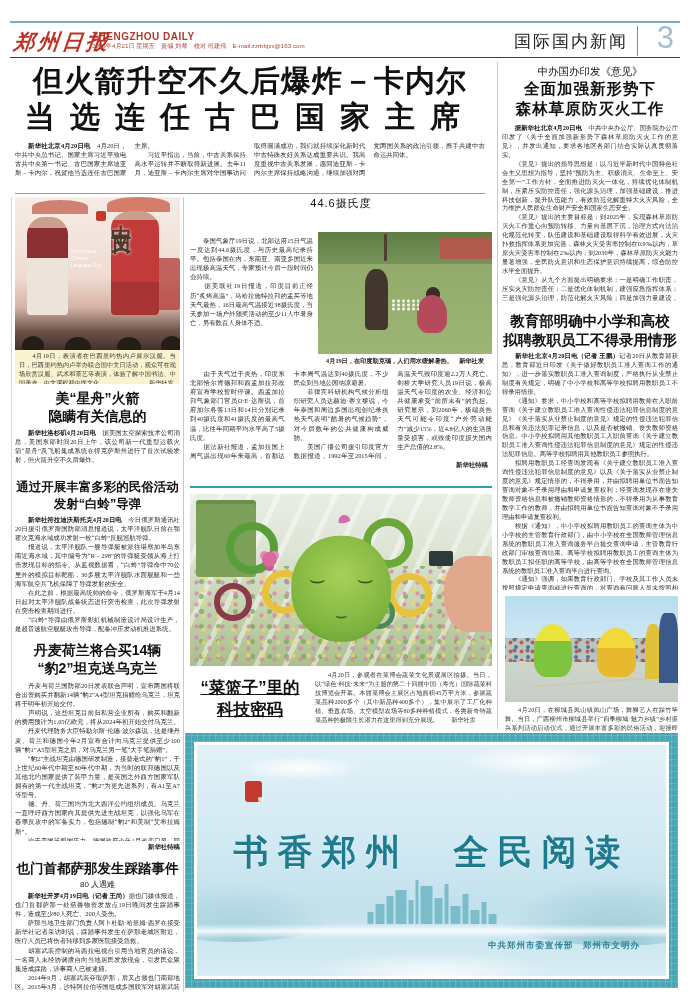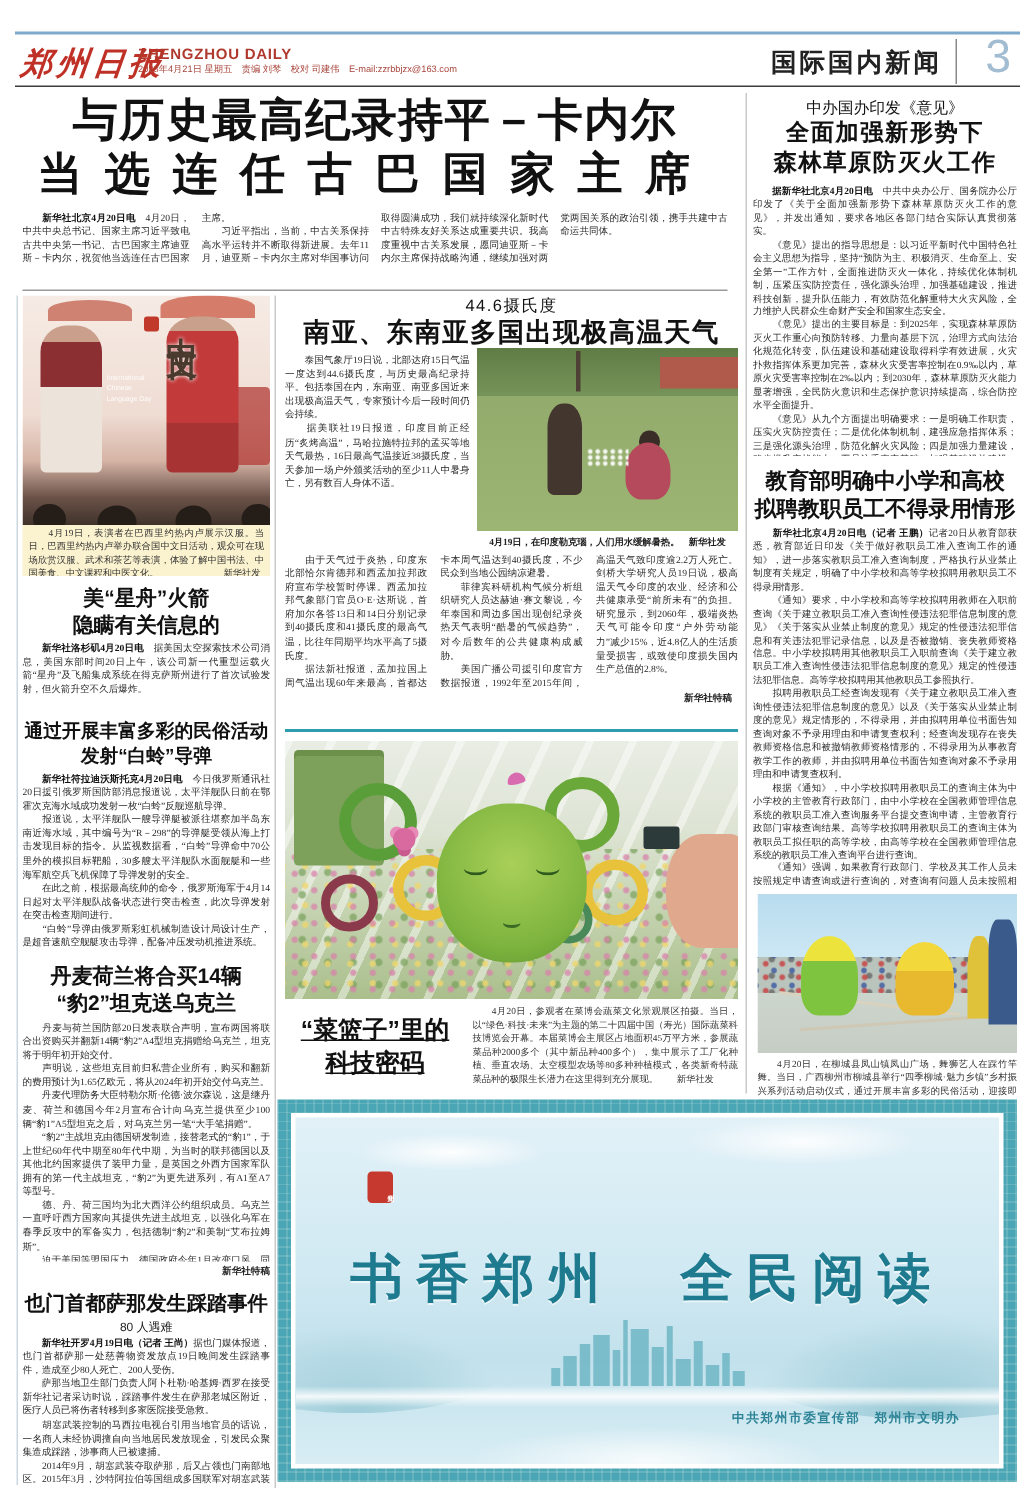--- a/index.html
+++ b/index.html
@@ -15,21 +15,21 @@
            font-family:"Liberation Serif",serif;overflow:hidden;}
   .vdiv{width:1px;background:#c9c9c9;}
   .hrule{height:1px;background:#9a9a9a;}
 
   
   .top-rule{left:10px;top:21px;width:670px;height:2px;background:#7fa9cc;}
   .masthead-cn{left:14px;top:28px;font-size:21px;font-weight:bold;font-style:italic;
                color:#bf3126;letter-spacing:3px;font-family:"Liberation Serif",serif;transform:skewX(-6deg);}
   .masthead-en{left:92px;top:31px;font-size:10px;font-weight:bold;color:#b0392e;letter-spacing:.5px;}
   .dateline{left:92px;top:42px;font-size:6.2px;color:#a8463c;}
-  .section-title{right:62px;top:30px;font-size:17px;color:#222;letter-spacing:2px;font-weight:700;}
+  .section-title{right:62px;top:30px;font-size:17px;color:#222;letter-spacing:2px;font-weight:400;}
   .section-divider{right:52px;top:26px;width:1px;height:30px;background:#8a8a8a;}
   .page-number{right:16px;top:20px;font-size:31px;color:#a2bdd2;font-weight:500;}
   .header-rule{left:10px;top:57px;width:670px;height:1px;background:#3c3c3c;}
 
   
   .lead-h1{left:15px;top:64px;width:470px;font-size:30px;letter-spacing:1px;line-height:1.1;}
   .lead-h2{left:15px;top:100px;width:470px;font-size:30px;letter-spacing:15px;line-height:1.1;}
   .lead-body{left:15px;top:141px;width:470px;height:47px;column-count:4;column-gap:8px;}
   .lead-rule{left:15px;top:193px;width:470px;}
   .vdiv-left{left:183px;top:197px;height:795px;}
@@ -156,21 +156,21 @@
   <div class="abs top-rule"></div>
 
   <div class="abs masthead-cn">郑州日报</div>
   <div class="abs masthead-en">ZHENGZHOU DAILY</div>
   <div class="abs dateline">2023年4月21日 星期五　责编 刘棽　校对 司建伟　E-mail:zzrbbjzx@163.com</div>
   <div class="abs section-title">国际国内新闻</div>
   <div class="abs section-divider"></div>
   <div class="abs page-number">3</div>
   <div class="abs header-rule"></div>
 
-  <div class="abs hl lead-h1">与历史最高纪录持平－卡内尔</div>
+  <div class="abs hl lead-h1">但火箭升空不久后爆炸－卡内尔</div>
   <div class="abs hl lead-h2">当选连任古巴国家主席</div>
   <div class="abs body-text lead-body"><span class="lede">　　新华社北京4月20日电</span><span>　4月20日，中共中央总书记、国家主席习近平致电古共中央第一书记、古巴国家主席迪亚斯－卡内尔，祝贺他当选连任古巴国家主席。
 　　习近平指出，当前，中古关系保持高水平运转并不断取得新进展。去年11月，迪亚斯－卡内尔主席对华国事访问取得圆满成功，我们就持续深化新时代中古特殊友好关系达成重要共识。我高度重视中古关系发展，愿同迪亚斯－卡内尔主席保持战略沟通，继续加强对两党两国关系的政治引领，携手共建中古命运共同体。</span></div>
   <div class="abs hrule lead-rule"></div>
 
   <div class="abs vdiv vdiv-left"></div>
   <div class="abs vdiv vdiv-right"></div>
   <div class="abs left-edge"></div>
 
   <div class="abs photo1">
@@ -214,21 +214,20 @@
   <div class="abs byline tanks-by">新华社特稿</div>
 
   <div class="abs hl yemen-h">也门首都萨那发生踩踏事件</div>
   <div class="abs yemen-sub">80 人遇难</div>
   <div class="abs body-text yemen-b"><span class="lede">　　新华社开罗4月19日电（记者 王尚）</span><span>据也门媒体报道，也门首都萨那一处慈善物资发放点19日晚间发生踩踏事件，造成至少80人死亡、200人受伤。
 　　萨那当地卫生部门负责人阿卜杜勒·哈基姆·西罗在接受新华社记者采访时说，踩踏事件发生在萨那老城区附近，医疗人员已将伤者转移到多家医院接受急救。
 　　胡塞武装控制的马西拉电视台引用当地官员的话说，一名商人未经协调擅自向当地居民发放现金，引发民众聚集造成踩踏，涉事商人已被逮捕。
 　　2014年9月，胡塞武装夺取萨那，后又占领也门南部地区。2015年3月，沙特阿拉伯等国组成多国联军对胡塞武装发起军事行动。2018年12月，在联合国斡旋下，也门政府和胡塞武装达成协议，同意在红海港口城市荷台达停火，但不久双方即互相指责对方破坏停火协议。</span></div>
 
   <div class="abs heat-kicker">44.6摄氏度</div>
-  <div class="abs hl heat-h">南亚、东南亚多国出现极高温天气</div>
   <div class="abs body-text heat-intro">　　泰国气象厅19日说，北部达府15日气温一度达到44.6摄氏度，与历史最高纪录持平。包括泰国在内，东南亚、南亚多国近来出现极高温天气，专家预计今后一段时间仍会持续。
 　　据美联社19日报道，印度目前正经历“炙烤高温”，马哈拉施特拉邦的孟买等地天气最热，16日最高气温接近38摄氏度，当天参加一场户外颁奖活动的至少11人中暑身亡，另有数百人身体不适。</div>
   <div class="abs heat-photo">
     <div class="hp-bg"></div>
     <div class="hp-trees"></div>
     <div class="hp-trunk"></div>
     <div class="hp-wall"></div>
     <div class="hp-kid1"></div>
     <div class="hp-kid2h"></div>
     <div class="hp-kid2"></div>

